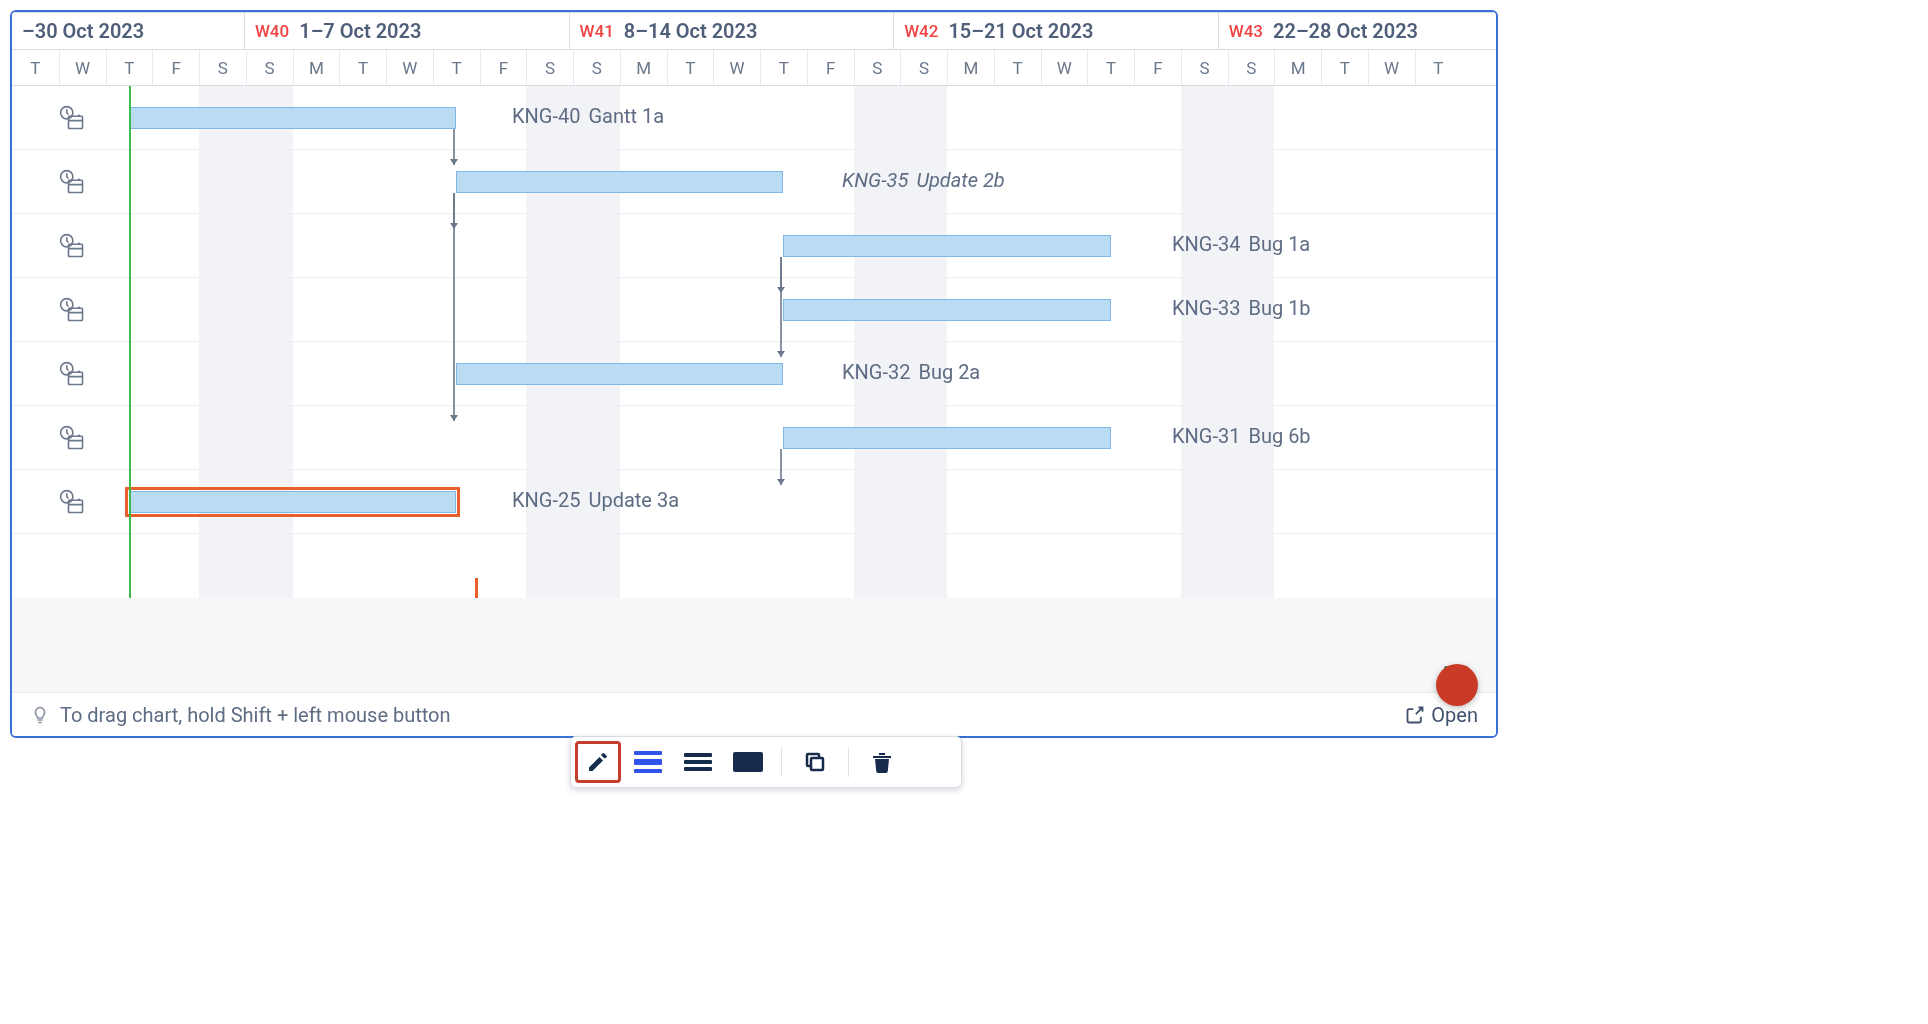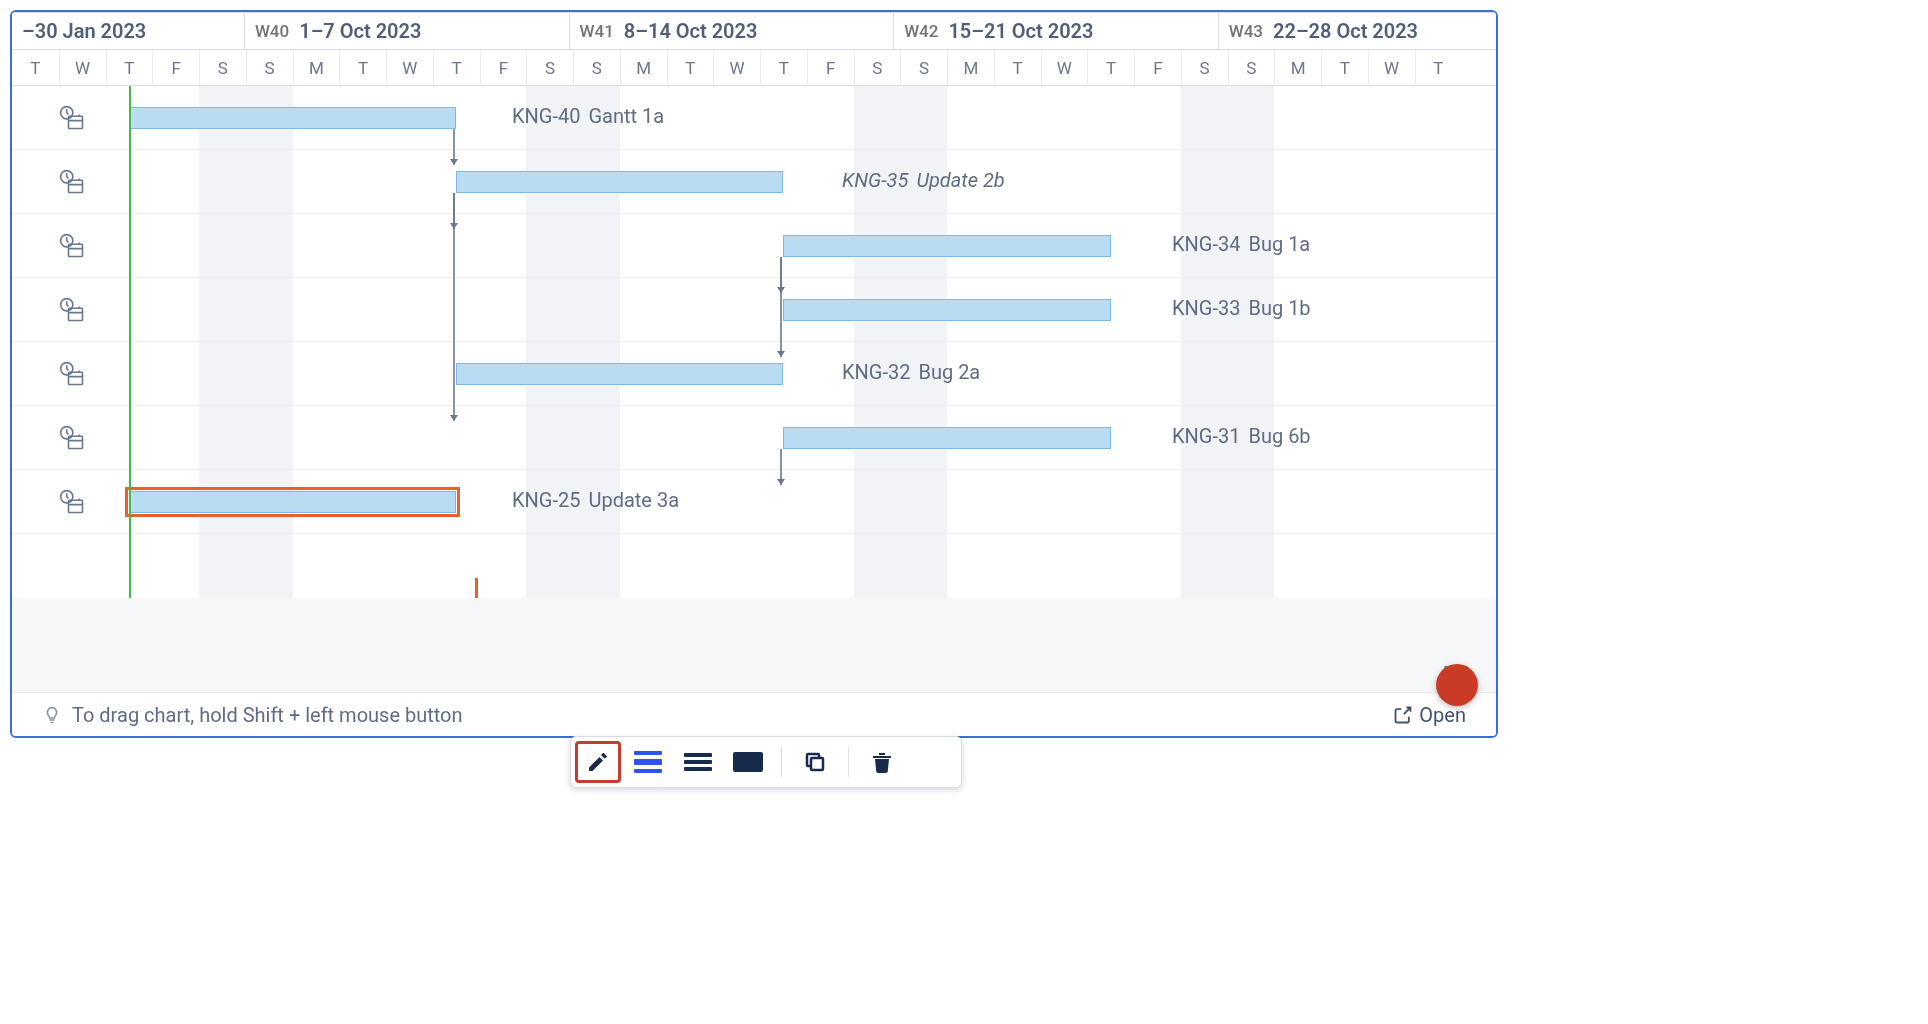--- a/index.html
+++ b/index.html
@@ -38,21 +38,21 @@
     border-top: 1px solid #d9dde3;
     border-bottom: 1px solid #d9dde3;
     height: 38px;
     display: flex;
     align-items: center;
     padding: 0 10px;
     white-space: nowrap;
     overflow: hidden;
   }
   .week-col:first-child { border-left: none; }
-  .wk-label { color: #737373; font-size: 17px; font-weight: 500; margin-right: 10px; }
+  .wk-label { color: #ef4444; font-size: 17px; font-weight: 500; margin-right: 10px; }
   .wk-range { color: #505f79; font-size: 20px; font-weight: 600; }
   .days-header {
     display: flex;
     background: #fff;
     border-bottom: 1px solid #d9dde3;
     height: 36px;
   }
   .day-cell {
     border-left: 1px solid #e8eaee;
     display: flex;
@@ -129,21 +129,21 @@
   .hint-bar {
     position: absolute;
     left: 0; right: 0;
     bottom: 0;
     height: 44px;
     border-top: 1px solid #e8eaee;
     background: #fff;
     display: flex;
     align-items: center;
     justify-content: space-between;
-    padding: 0 30px;
+    padding: 0 18px;
     font-size: 20px;
     color: #5e6c84;
   }
   .hint-left { display: flex; align-items: center; gap: 10px; }
   .open-link { display: flex; align-items: center; gap: 6px; color: #42526e; cursor: pointer; }
 
   
   .toolbar {
     position: absolute;
     left: 570px;
@@ -196,21 +196,21 @@
   }
 </style>
 </head>
 <body>
 
 <div class="panel">
 
 
   <div class="timeline-header" id="weeks-header">
       <div class="week-col" style="width: 233.75px;">
-        <span class="wk-range">–30 Jan 2023</span>
+        <span class="wk-range">–30 Oct 2023</span>
       </div>
       <div class="week-col" style="width: 327.25px;">
         <span class="wk-label">W40</span>
         <span class="wk-range">1–7 Oct 2023</span>
       </div>
       <div class="week-col" style="width: 327.25px;">
         <span class="wk-label">W41</span>
         <span class="wk-range">8–14 Oct 2023</span>
       </div>
       <div class="week-col" style="width: 327.25px;">

